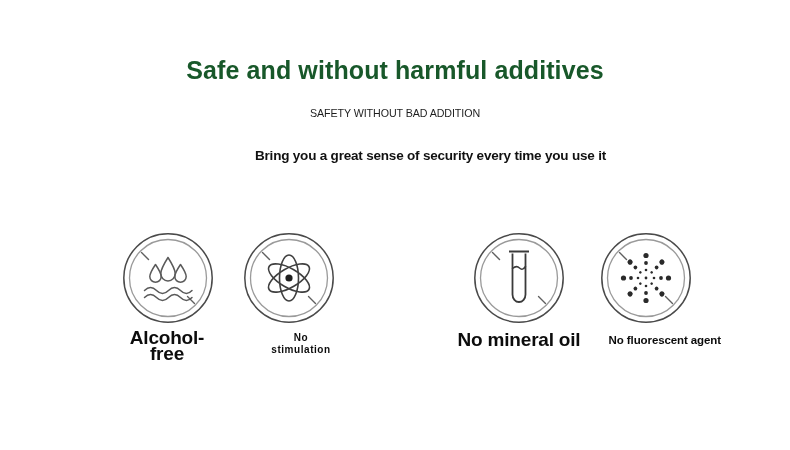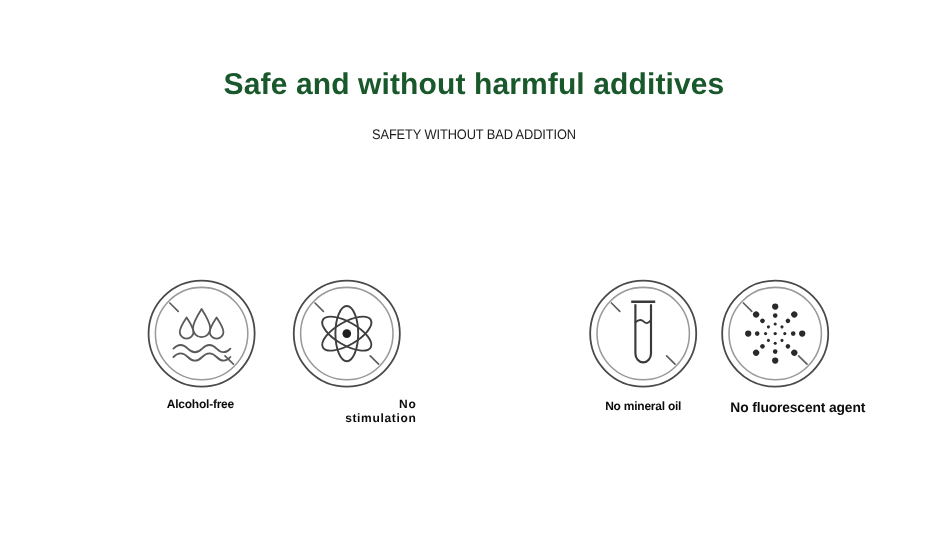--- a/index.html
+++ b/index.html
@@ -81,52 +81,53 @@
     width: 92px;
     height: 92px;
   }
   .caption {
     margin-top: 6px;
     text-align: center;
     color: #0c0c0c;
     font-weight: bold;
   }
   .caption.big {
-    font-size: 10px;
+    font-size: 19px;
     line-height: 16px;
     letter-spacing: -0.2px;
   }
   .caption.small {
     font-size: 10px;
     line-height: 12px;
     letter-spacing: 0.55px;
   }
 
   
   .f1 { left: 122px; }
   .f2 { left: 243px; }
   .f3 { left: 361px; }
-  .f4 { left: 490px; }
+  .f4 { left: 473px; }
   .f5 { left: 600px; }
 
   .f1 .caption { width: 92px; margin-left: -1px; }
-  .f2 .caption { width: 92px; text-align: right; margin-left: 12px; margin-top: 8px;}
+  .f2 .caption { width: 92px; text-align: center; margin-left: 12px; margin-top: 8px;}
   .f3 .caption { width: 110px; text-align: left; margin-left: -1px; margin-top: 8px;}
   .f4 .caption { width: 136px; margin-left: -22px; margin-top: 8px;}
   .f5 .caption { width: 150px; margin-left: -29px; margin-top: 8px; font-size: 11.5px; letter-spacing: -0.1px; text-align: right;}
 </style>
 </head>
 <body>
 
 <div class="stage">
 
   <div class="title">Safe and without harmful additives</div>
 
   <div class="subtitle">SAFETY WITHOUT BAD ADDITION</div>
 
+  <div class="lead">Bring you a great sense of security every time you use it</div>
 
   <div class="icon-row">
 
     <div class="feature f1">
       <div class="badge">
         <svg viewBox="0 0 92 92" xmlns="http://www.w3.org/2000/svg">
           <circle cx="46" cy="46" r="44.2" fill="none" stroke="#4a4a4a" stroke-width="1.5"></circle>
           <circle cx="46" cy="46" r="38.5" fill="none" stroke="#9a9a9a" stroke-width="1.3"></circle>
           <line x1="19.5" y1="20.5" x2="26.5" y2="27.5" stroke="#5f5f5f" stroke-width="1.4" stroke-linecap="round"></line>
           <line x1="65.5" y1="64.5" x2="72.5" y2="71.5" stroke="#5f5f5f" stroke-width="1.4" stroke-linecap="round"></line>

